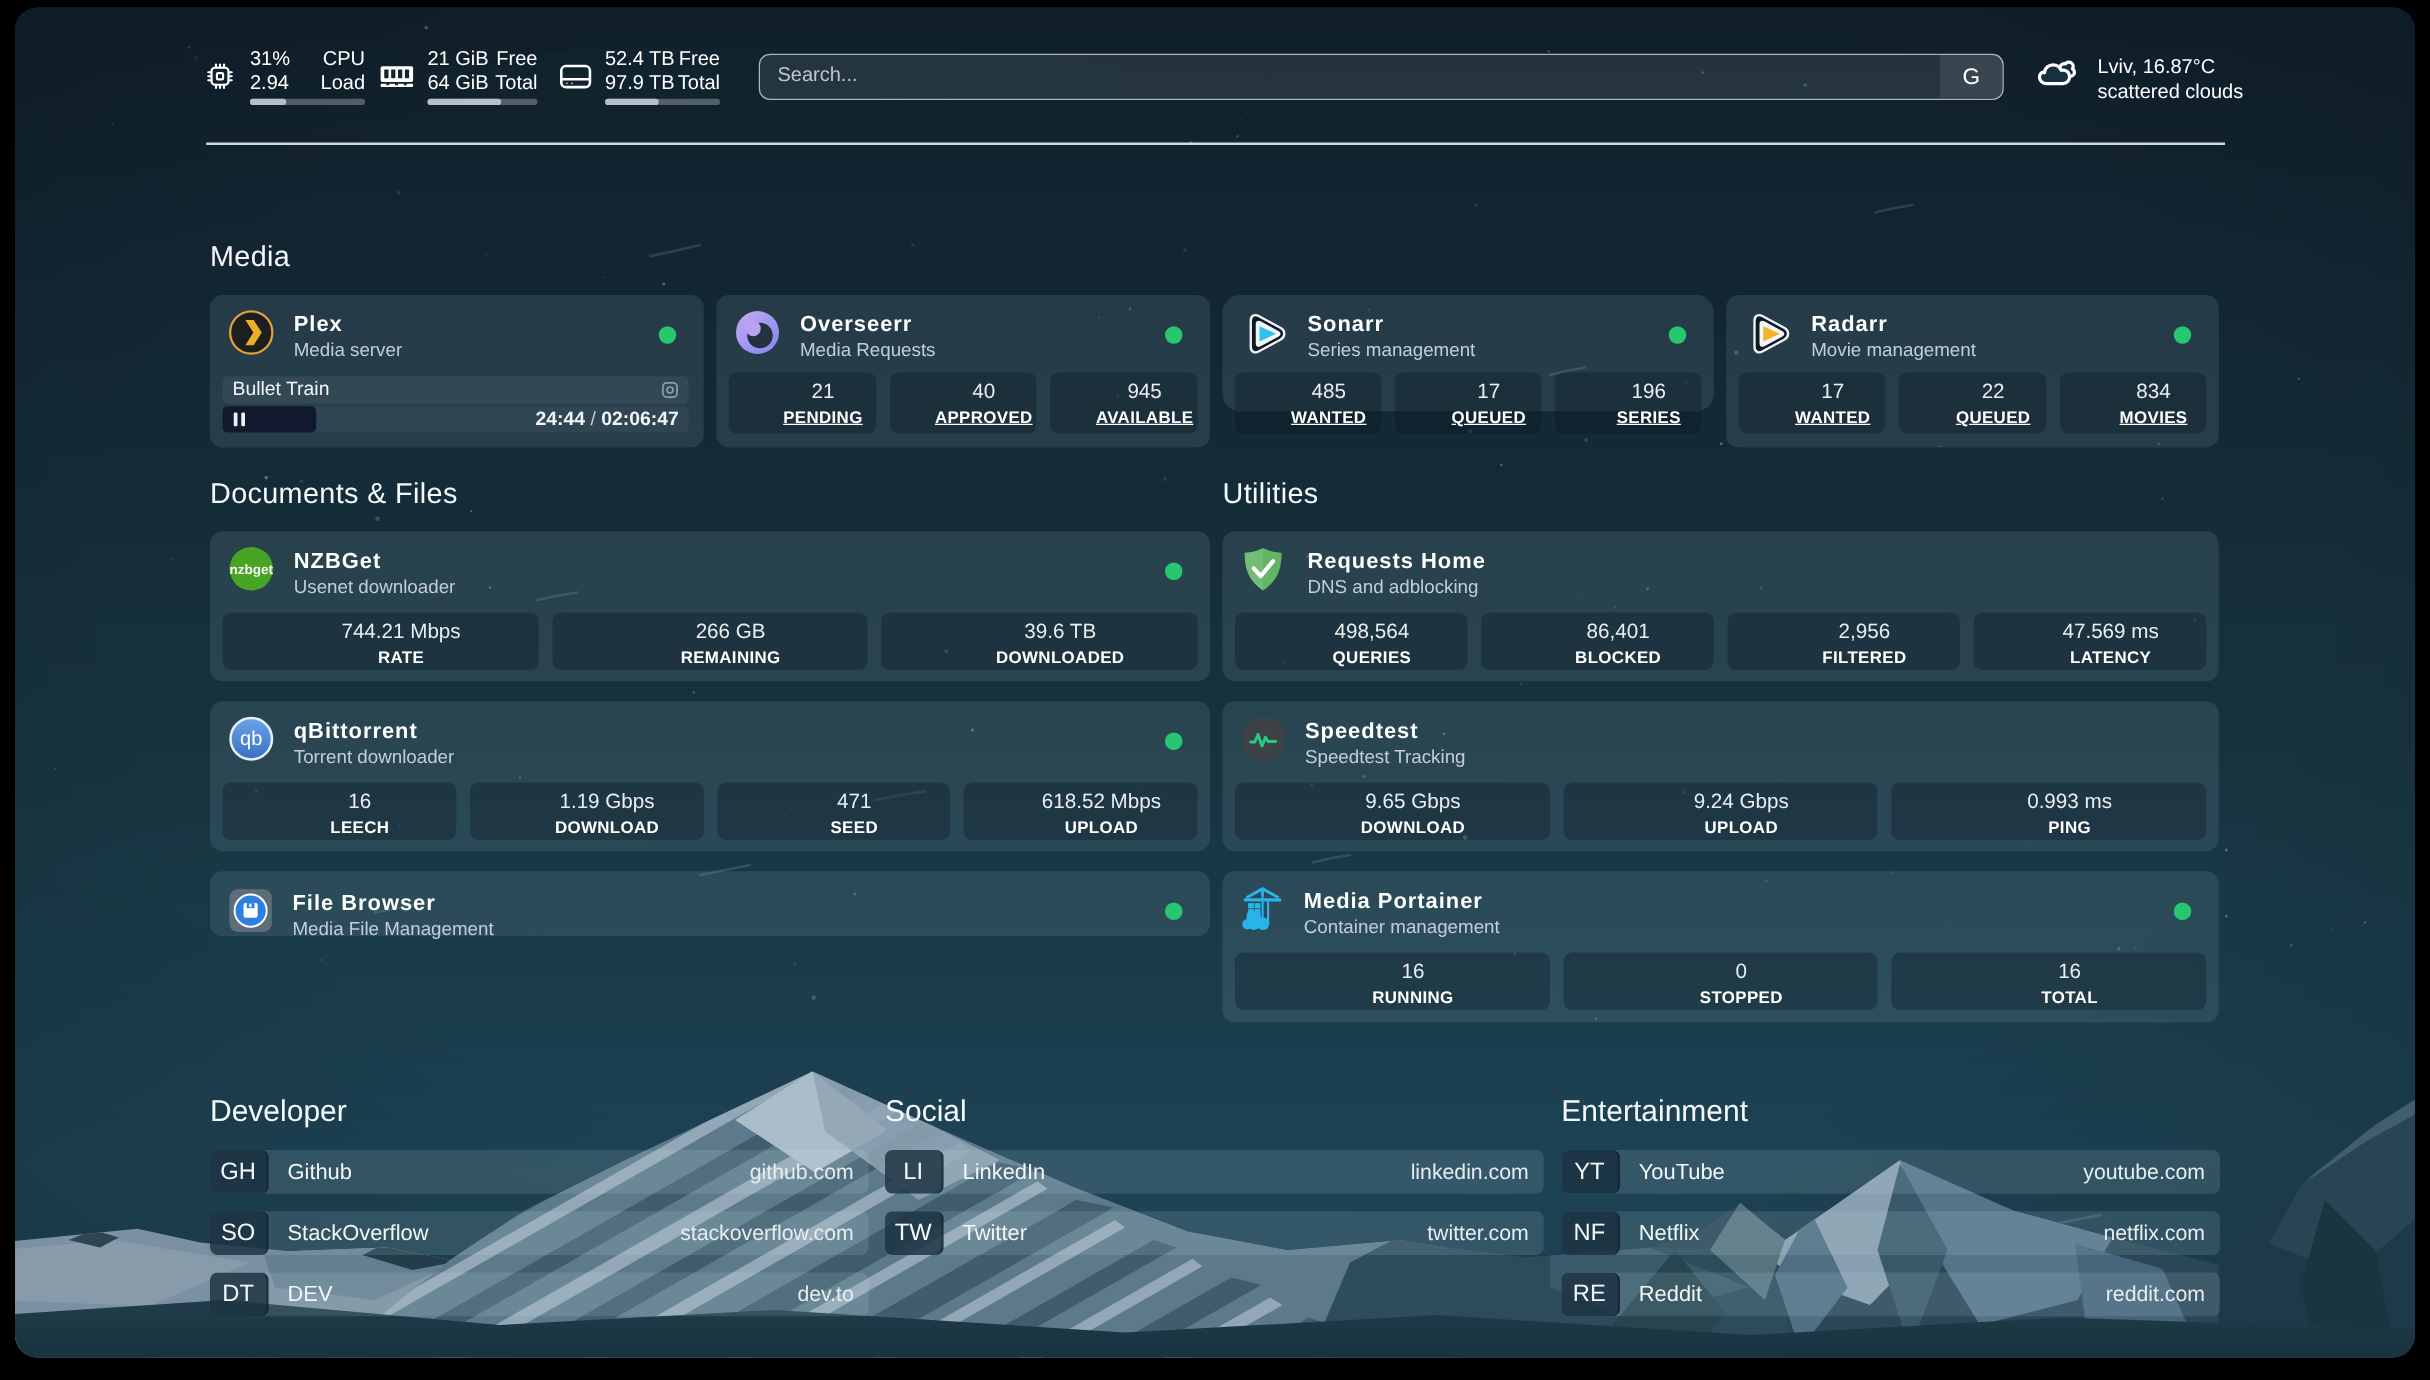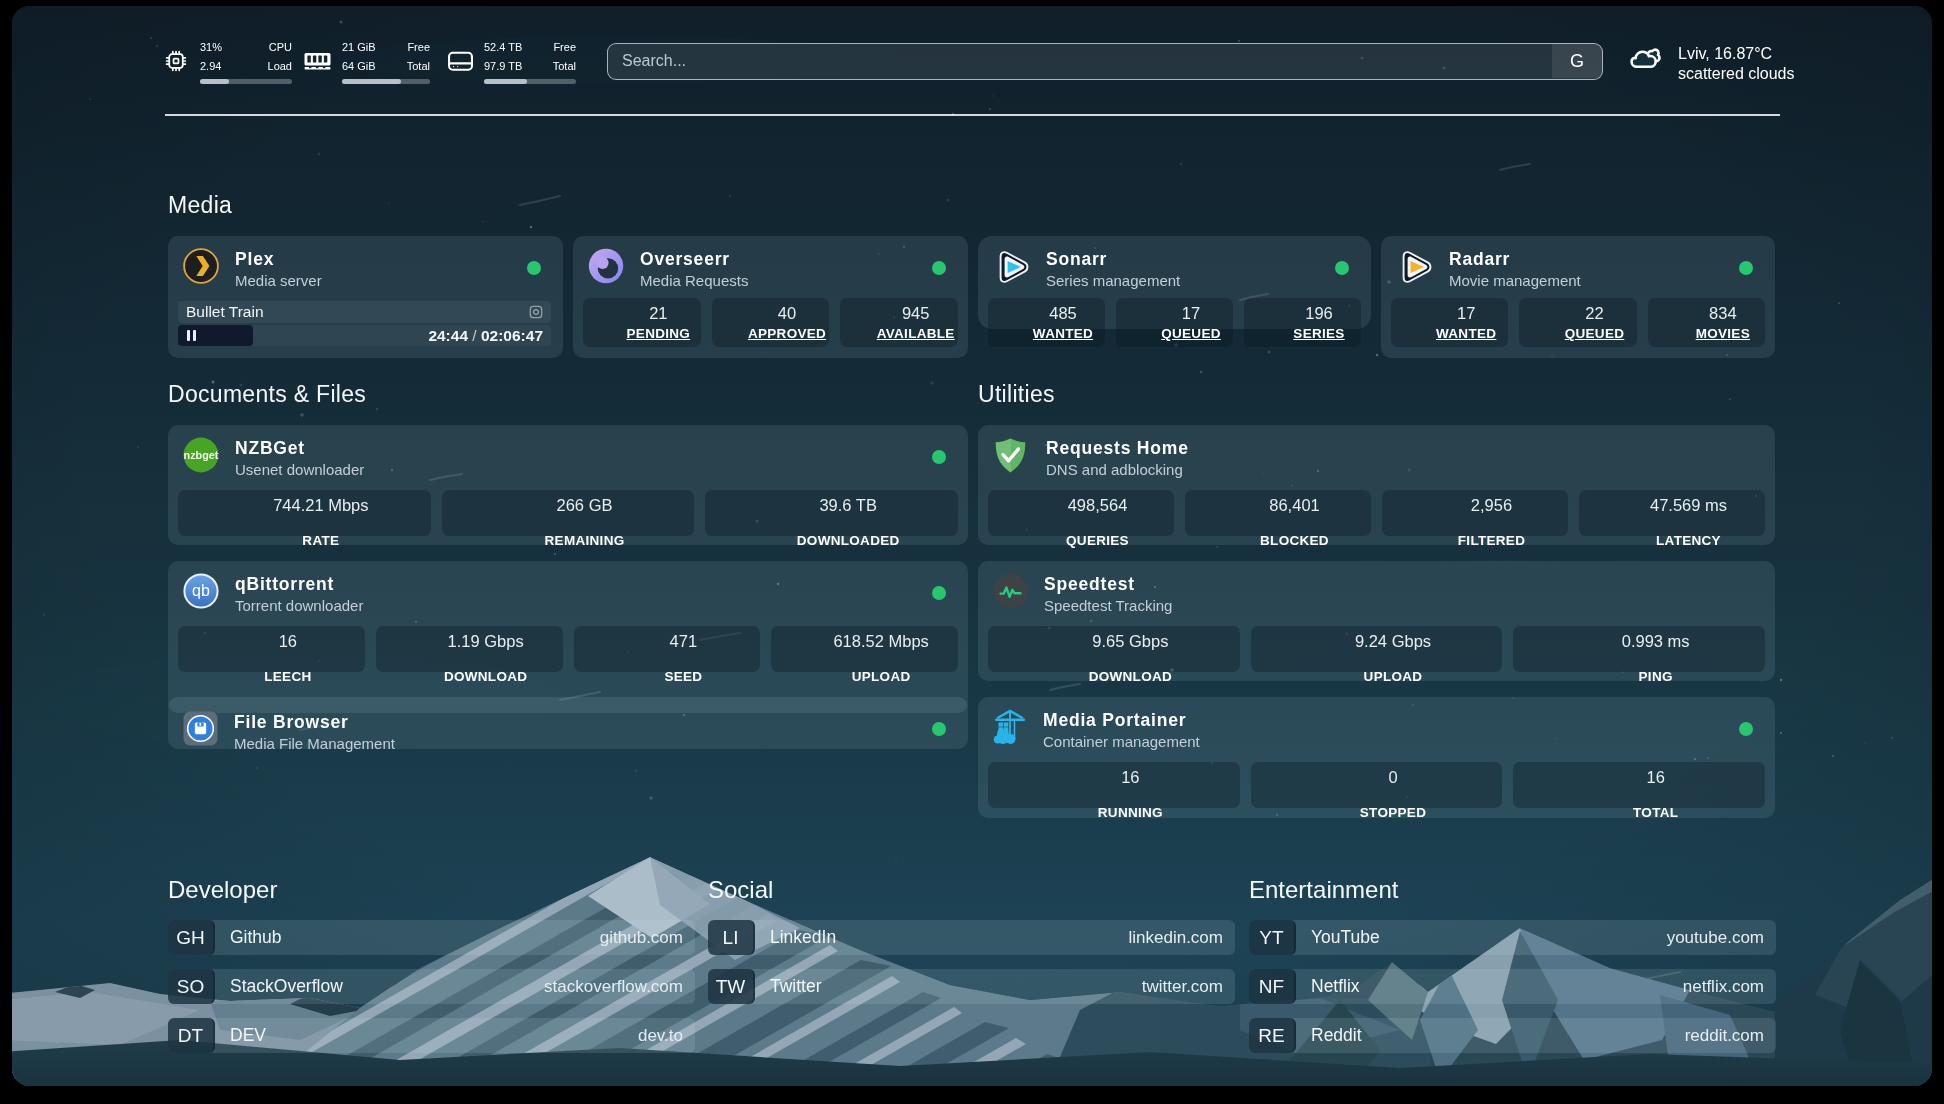--- a/index.html
+++ b/index.html
@@ -17,23 +17,23 @@
   .dot { position:absolute; right:22px; top:25px; width:14px; height:14px; border-radius:50%; background:#27c770; }
   .stats { position:absolute; left:10px; right:10px; display:flex; gap:11px; }
   .stat { flex:1; background:rgba(8,22,32,0.33); border-radius:7px; text-align:center; color:#fff;padding-left:33px; }
   .v { font-size:16.5px; color:#e9eef1; }
   .l { font-size:13.5px; font-weight:700; color:#fff; letter-spacing:0.3px; }
   .m .stats { top:62px; height:49px; }
   .m .v { margin-top:6px; }
   .m .l { margin-top:3px;text-decoration:underline; }
   .d .stats { top:65px; height:46px; }
   .d .v { margin-top:6px; }
-  .d .l { margin-top:18px; }
+  .d .l { margin-top:3px; }
   .h1 { position:absolute; font-size:23px; font-weight:500; color:#f4f8fa; letter-spacing:0.3px; }
-  .hdrcol { position:absolute; font-size:11px; color:#fff; line-height:19.5px; top:37.5px; }
+  .hdrcol { position:absolute; font-size:16px; color:#fff; line-height:19.5px; top:37.5px; }
   .hdrbar { position:absolute; top:79px; height:5px; border-radius:2.5px; background:rgba(255,255,255,0.28); }
   .hdrfill { height:5px; border-radius:2.5px; background:#b7c0c7; }
   .bmh { position:absolute; top:876px; font-size:24px; font-weight:500; color:#f4f8fa; }
   .bmrow { position:absolute; width:527px; height:35px; border-radius:6px; background:rgba(205,228,238,0.13); }
   .bmab { position:absolute; left:0; top:0; width:47px; height:35px; border-radius:6px; background:rgba(26,47,62,0.82); color:#f3f7f9; font-size:19px; text-align:center; line-height:35px; border-right:2px solid rgba(10,24,34,0.4); }
   .bmnm { position:absolute; left:62px; top:0; font-size:17.5px; color:#f1f6f8; line-height:35px; }
   .bmur { position:absolute; right:12px; top:0; font-size:17px; color:#e6edf2; line-height:35px; }
 </style>
 </head>
 <body>
@@ -419,21 +419,21 @@
               <div class="v">266 GB</div>
               <div class="l">REMAINING</div>
             </div>
             <div class="stat">
               <div class="v">39.6 TB</div>
               <div class="l">DOWNLOADED</div>
             </div>
           </div>
 </div>
 
-<div class="card d" style="left:168px;top:561px;width:800px;height:152px;">
+<div class="card d" style="left:168px;top:561px;width:800px;height:120px;">
   <div class="apphead">
     <svg width="36" height="36" viewBox="0 0 36 36">
       <defs>
                 <linearGradient id="qbg" x1="0" y1="0" x2="0" y2="1">
                   <stop offset="0" stop-color="#69a5e8"></stop>
                   <stop offset="1" stop-color="#3a6ec4"></stop>
                 </linearGradient>
               </defs>
       <circle cx="18" cy="18" r="16.6" fill="url(#qbg)" stroke="#e9f0f7" stroke-width="2"></circle>
       <text x="18" y="23.4" text-anchor="middle" font-size="16" fill="#fff" font-family="Liberation Sans, sans-serif">qb</text>

